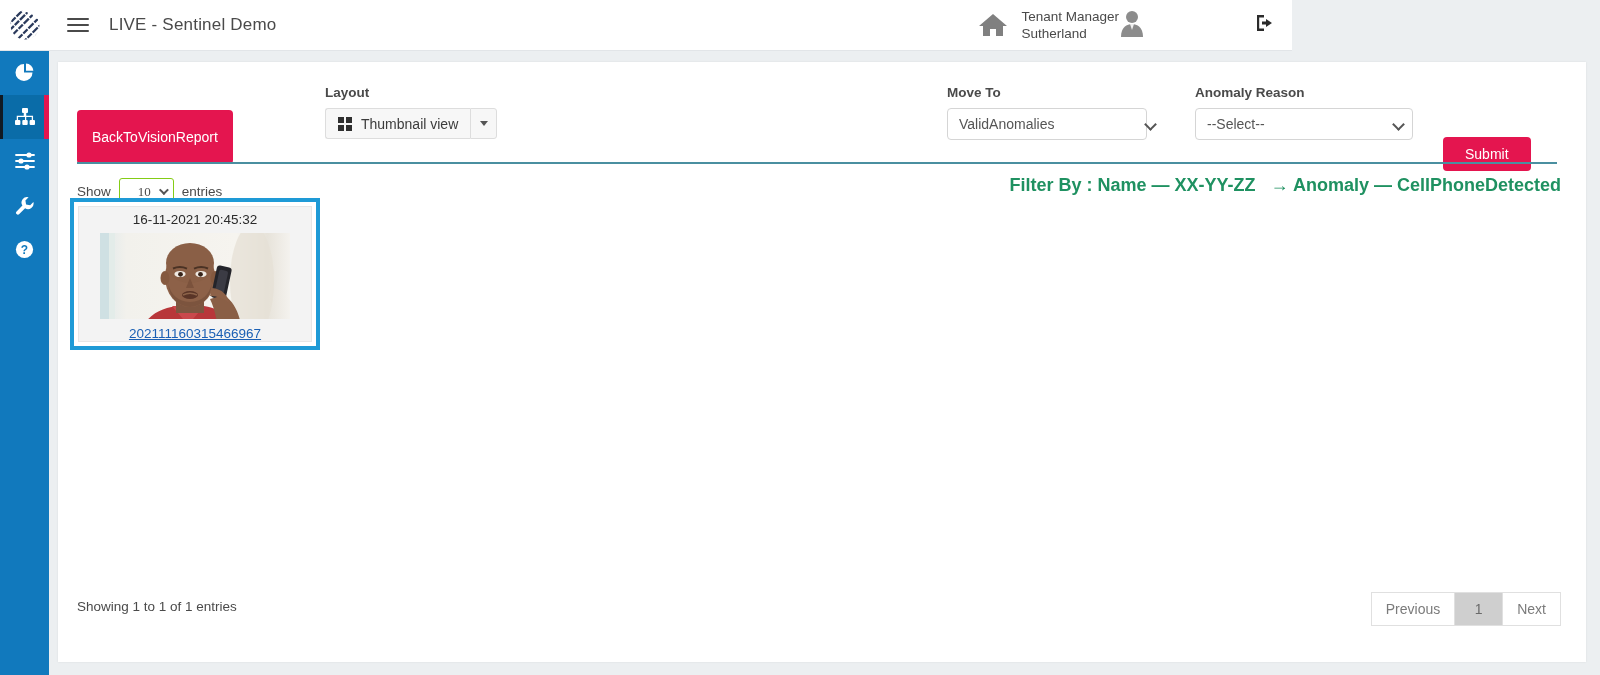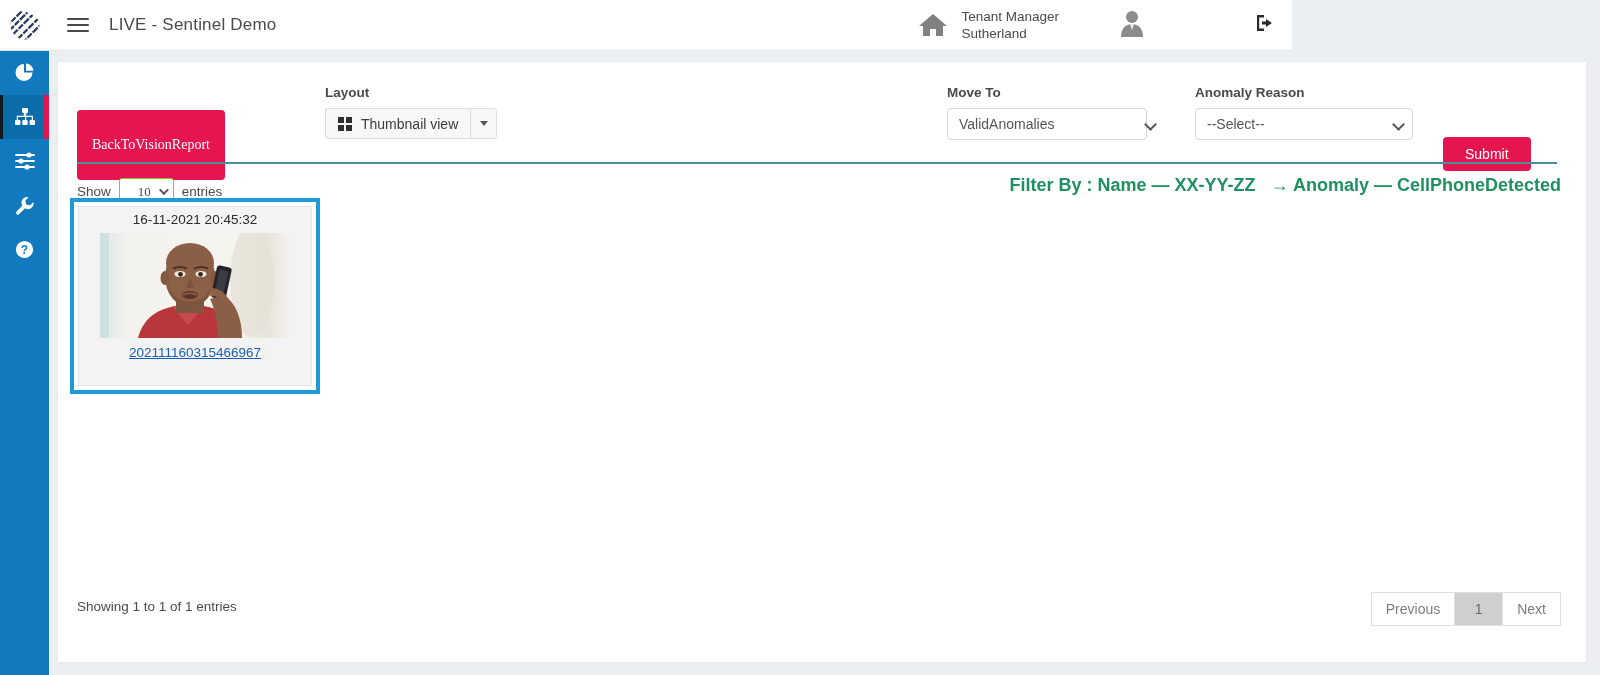--- a/index.html
+++ b/index.html
@@ -22,21 +22,21 @@
   .hamburger { margin-left: 18px; width: 22px; display: flex; flex-direction: column; gap: 4px; cursor: pointer; }
   .hamburger i { display: block; height: 2px; background: #4a4a4a; border-radius: 1px; }
   .app-title {
     margin-left: 20px; font-size: 17px; color: #4a4a4a; letter-spacing: .2px;
   }
   .topbar-right {
     margin-left: auto; display: flex; align-items: center; height: 51px;
   }
   .home-icon { margin-right: 13px; display: flex; align-items: center; }
   .tenant {
-    font-size: 13.5px; color: #4a4a4a; line-height: 17px; margin-right: 60px;
+    font-size: 13.5px; color: #4a4a4a; line-height: 17px; 
   }
   .avatar-icon { margin-right: 110px; }
   .logout-icon { margin-right: 17px; cursor: pointer; }
 
   
   .sidebar {
     position: absolute; top: 51px; left: 0; width: 49px; height: 624px;
     background: #1179bd;
   }
   .side-item {
@@ -61,22 +61,22 @@
   }
 
   
   .toolbar { position: relative; height: 90px; }
   .field-label {
     font-size: 13.5px; color: #4a4a4a; font-weight: bold; position: absolute;
   }
   .btn-back {
     position: absolute; left: 19px; top: 48px;
     background: #e4154f; color: #fff; border: none; border-radius: 4px;
-    font-size: 14px; font-family: Liberation Serif, serif;
-    padding: 27px 15px; cursor: pointer; white-space: nowrap;
+    font-size: 14px; font-family: Liberation Sans, sans-serif;
+    padding: 19px 15px; cursor: pointer; white-space: nowrap;
   }
   .layout-group { position: absolute; left: 267px; top: 46px; display: flex; }
   .split-main {
     background: #f7f7f7; border: 1px solid #dddddd; border-right: none;
     border-radius: 3px 0 0 3px;
     height: 31px; display: flex; align-items: center; gap: 9px;
     padding: 0 12px; cursor: pointer;
   }
   .split-caret {
     background: #f7f7f7; border: 1px solid #dddddd; border-radius: 0 3px 3px 0;
@@ -124,21 +124,21 @@
   }
   .filterinfo {
     position: absolute; right: 25px; top: 113px;
     font-size: 18px; font-weight: bold; color: #1f9161; white-space: nowrap;
   }
   .filterinfo .dash { color: #1f9161; }
 
   
   .card-outer {
     position: absolute; left: 12px; top: 136px;
-    width: 250px; height: 196px;
+    width: 250px; height: 152px;
     border: 4px solid #1e9ad6; background: #ffffff; padding: 4px;
   }
   .card-inner {
     width: 100%; height: 100%; background: #f3f3f3; border: 1px solid #e6e6e6;
     display: flex; flex-direction: column; align-items: center; padding-top: 5px;
   }
   .card-time { font-size: 13.5px; color: #2b2b2b; }
   .thumb {
     width: 190px; height: 105px; margin-top: 6px; position: relative; overflow: hidden;
     background: #efece6;

